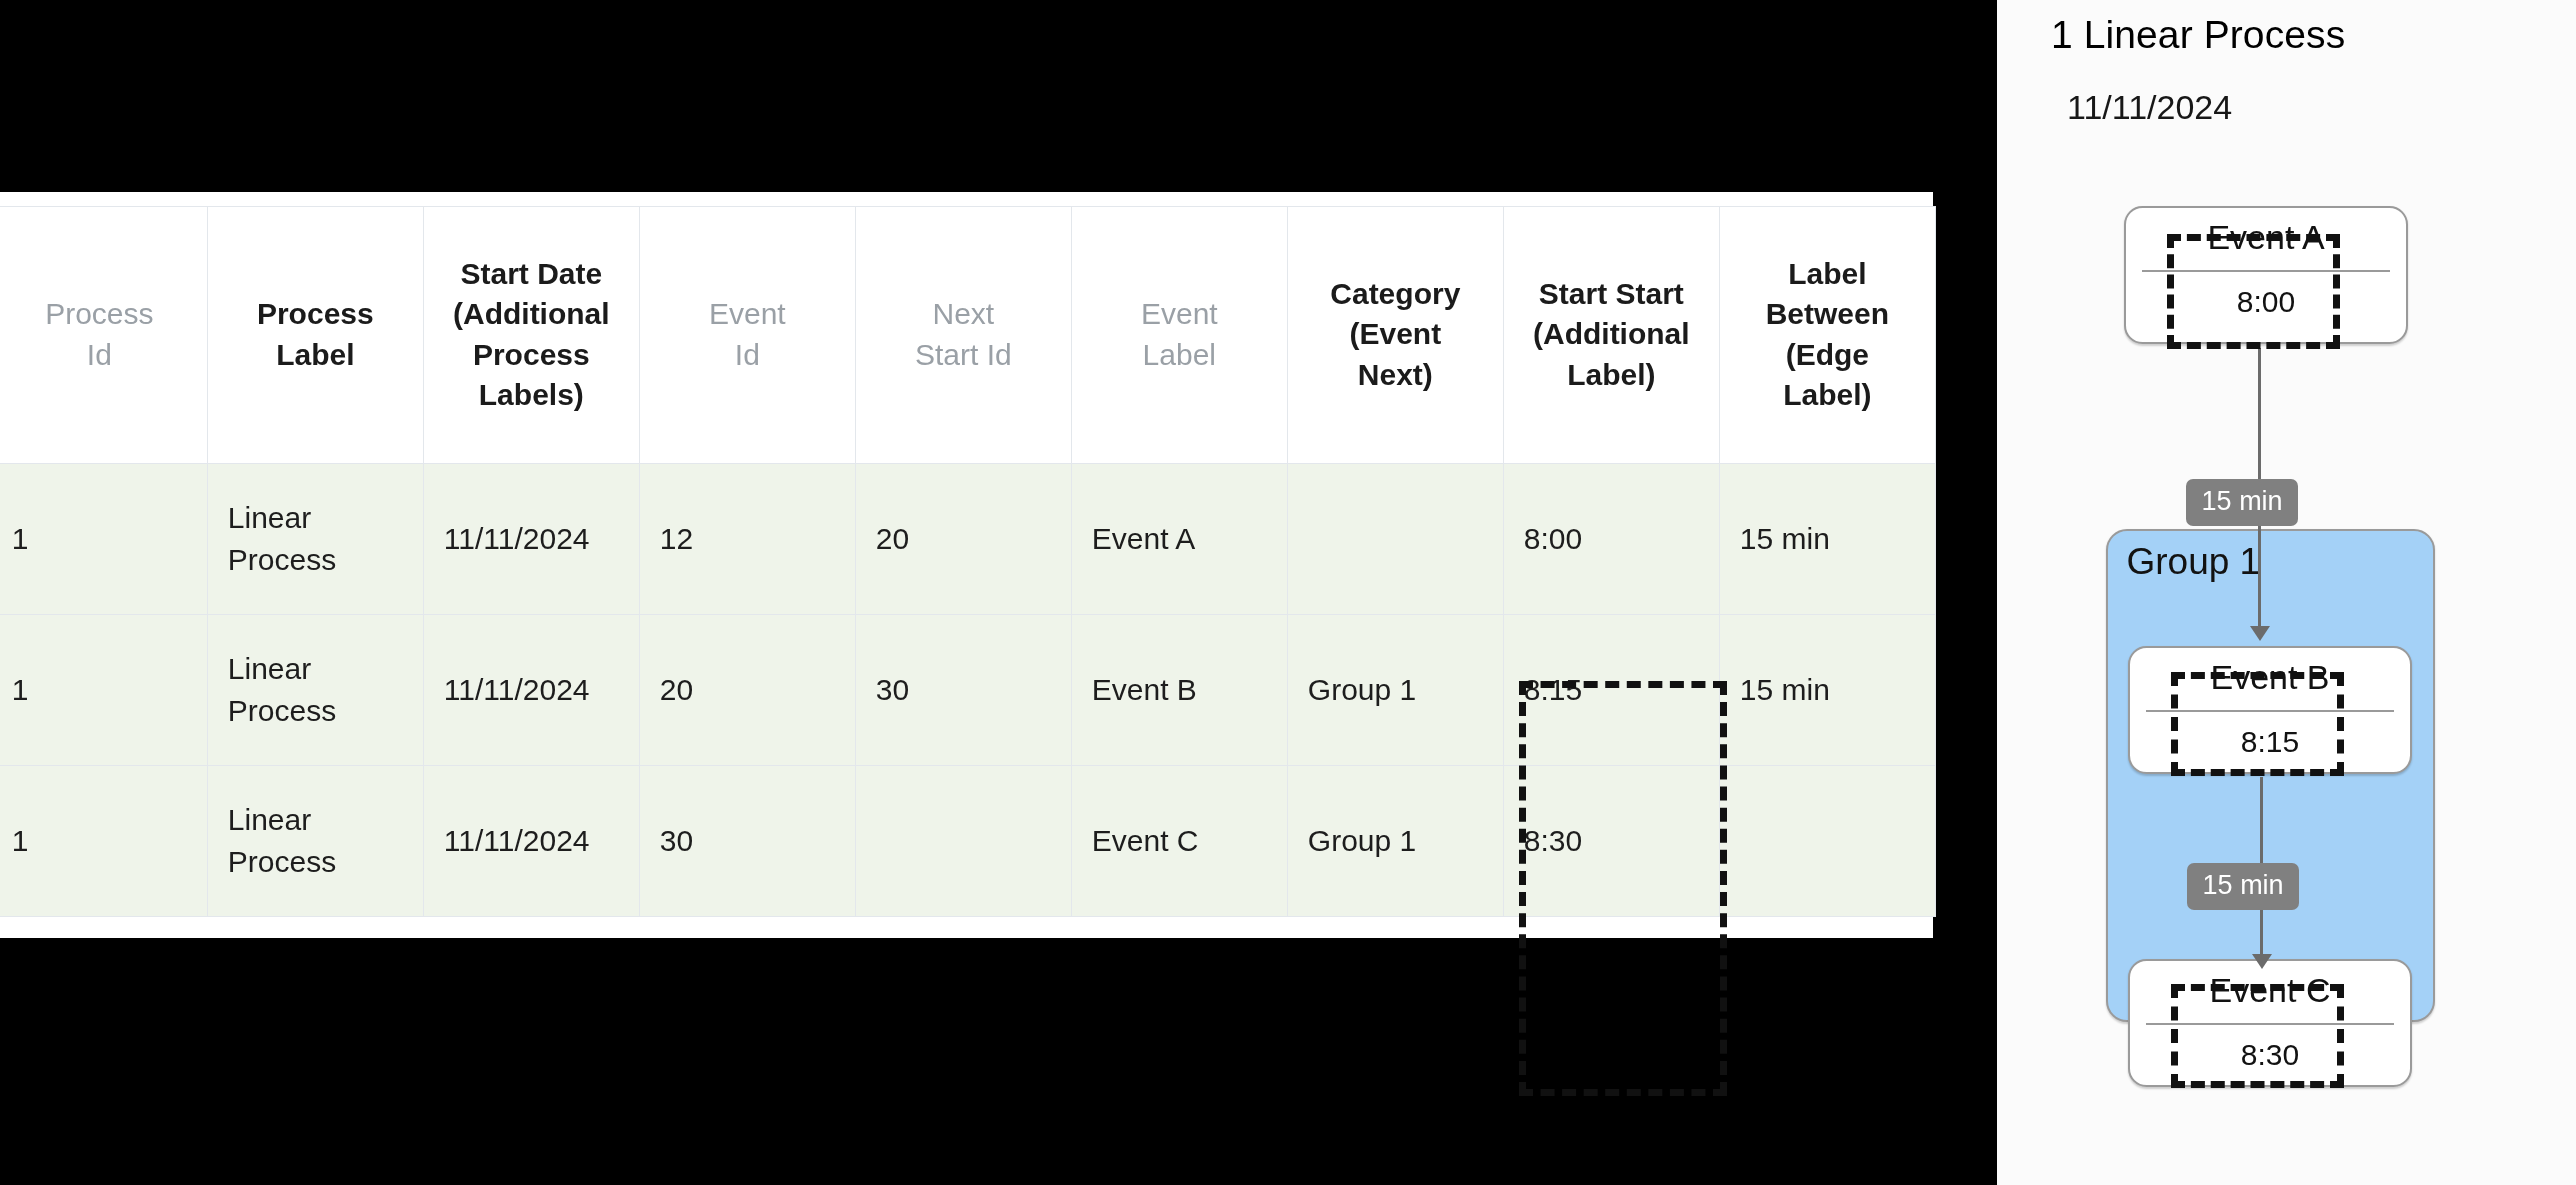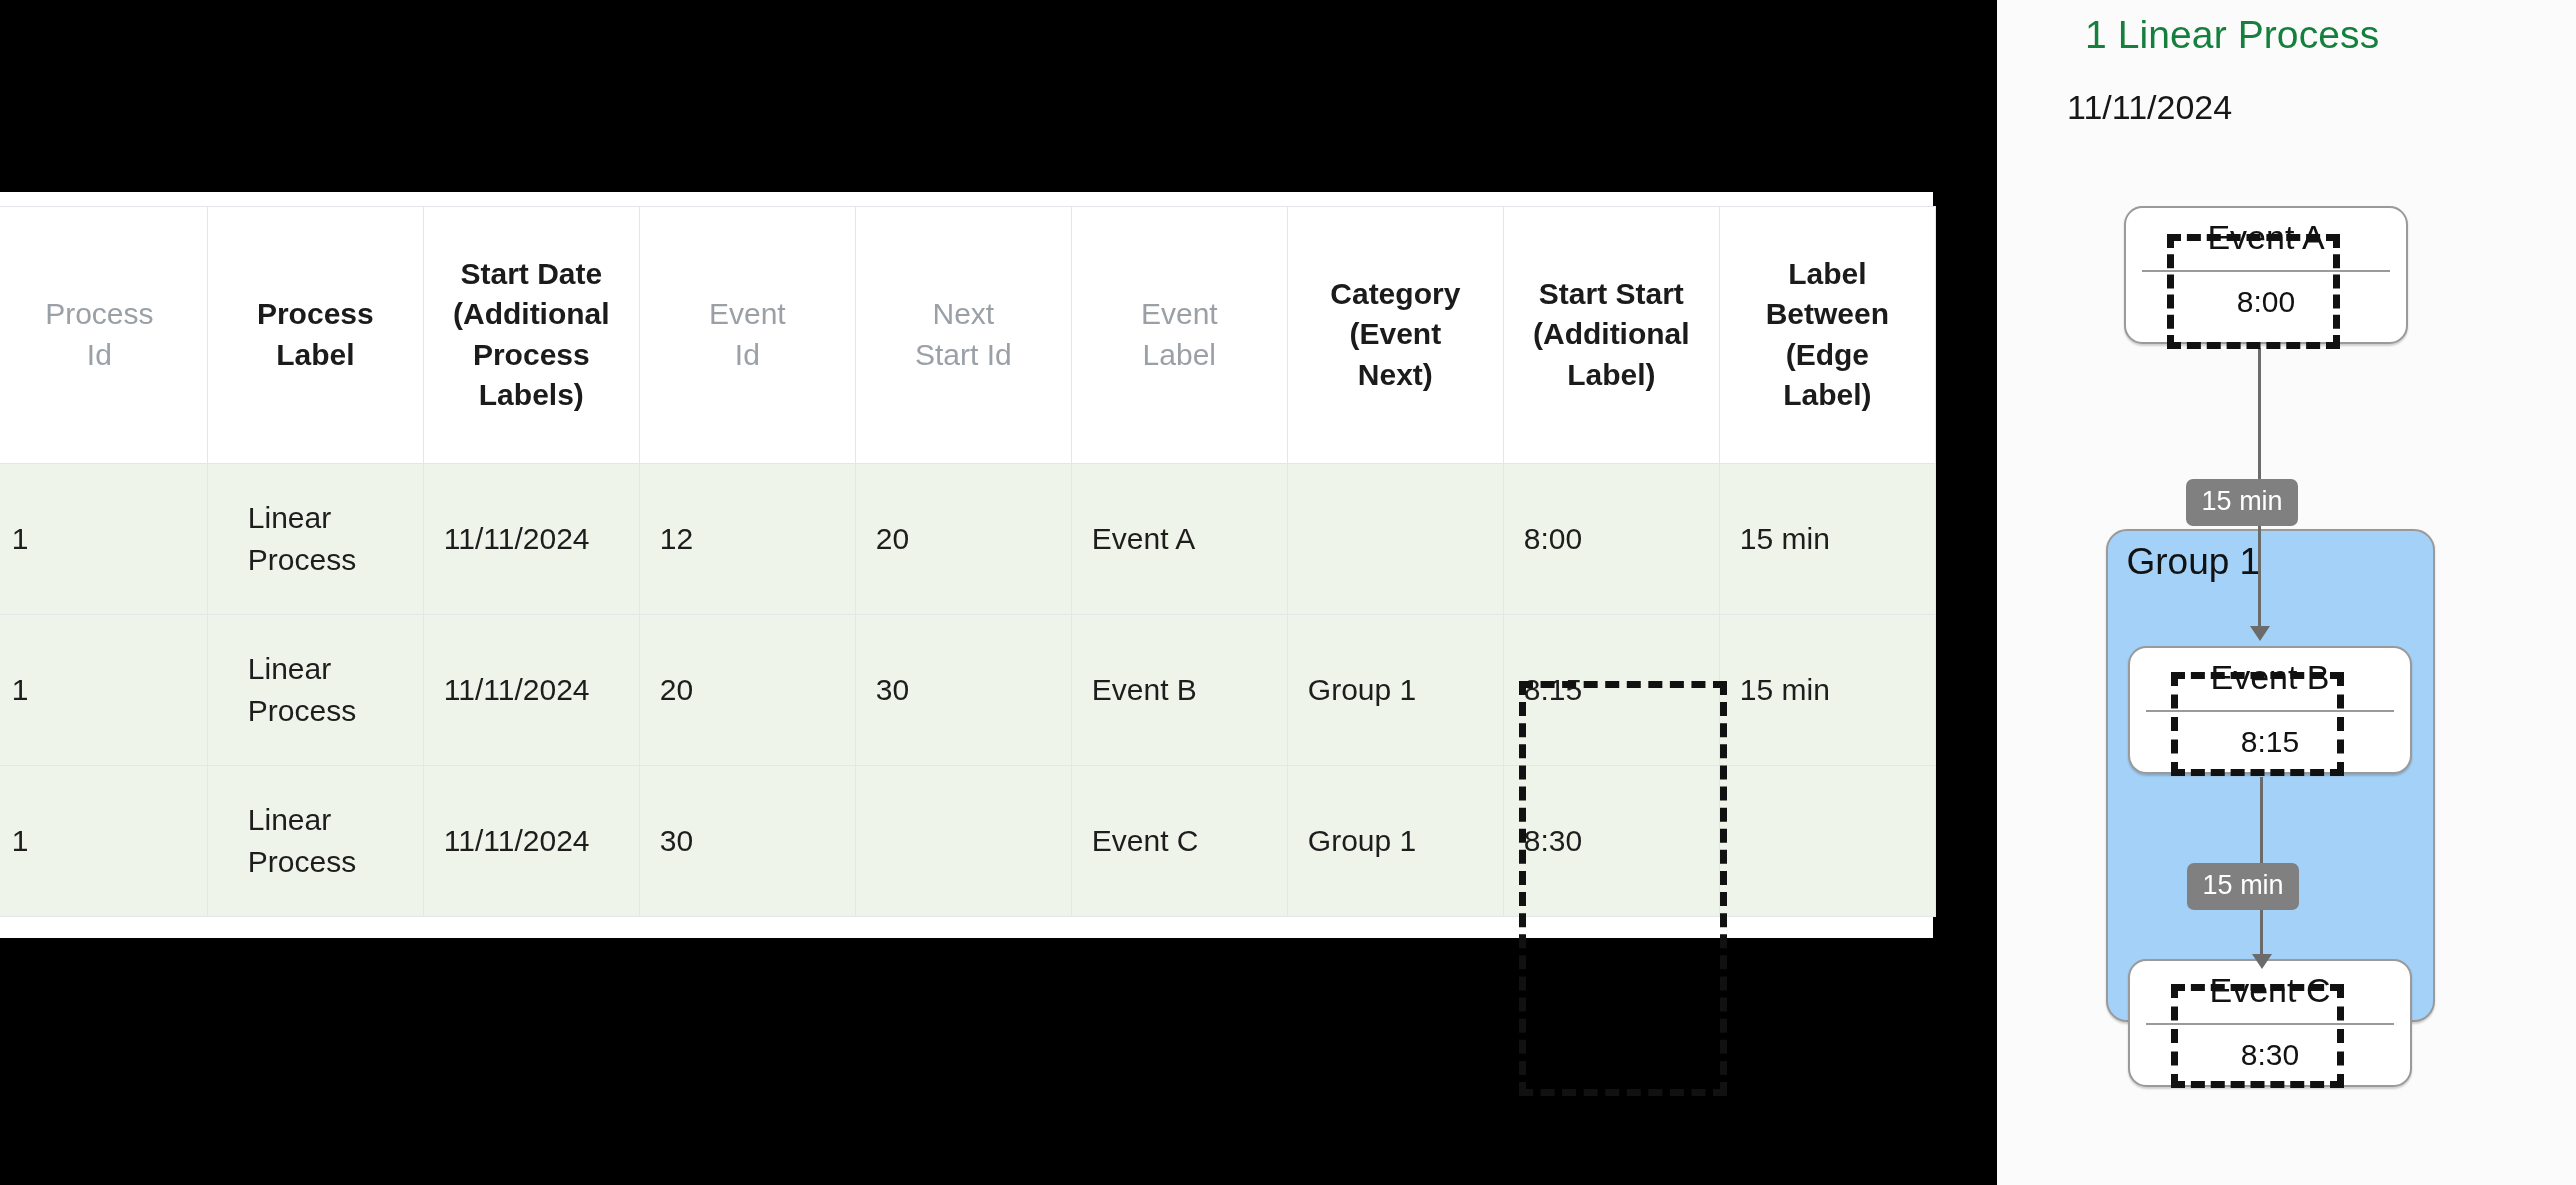--- a/index.html
+++ b/index.html
@@ -52,40 +52,40 @@
   td.c-procid      { width: 205px; }
   td.c-proclabel   { width: 229px; }
   td.c-startdate   { width: 400px; }
   td.c-eventid     { width: 155px; }
   td.c-nexteventid { width: 194px; }
   td.c-eventlabel  { width: 176px; }
   td.c-category    { width: 180px; }
   td.c-starttime   { width: 226px; }
   td.c-timebetween { width: 180px; }
 
-  .wrap-2 { display: block; max-width: 114px; margin-left: 20px; }
+  .wrap-2 { display: block; max-width: 114px; }
 
   
   #starttime-highlight {
     position: absolute;
     left: 1519px; top: 489px;
     width: 208px; height: 415px;
     border: 7.8px dashed #111111;
     pointer-events: none;
     z-index: 5;
   }
 
   
   #diagram-panel {
     position: absolute; left: 1997px; top: 0; width: 579px; height: 1185px;
     background: #fbfbfb;
   }
   #diagram-title {
-    position: absolute; left: 88px; top: 12.8px;
-    font-size: 39px; font-weight: 400; color: #15803d; letter-spacing: 0.1px;
+    position: absolute; left: 54px; top: 12.8px;
+    font-size: 39px; font-weight: 400; color: #000000; letter-spacing: 0.1px;
   }
   #diagram-subtitle {
     position: absolute; left: 70px; top: 88px;
     font-size: 34px; font-weight: 400; color: #171717;
   }
 
   .node {
     position: absolute;
     background: #ffffff;
     border: 2.8px solid #9a9a9a;

